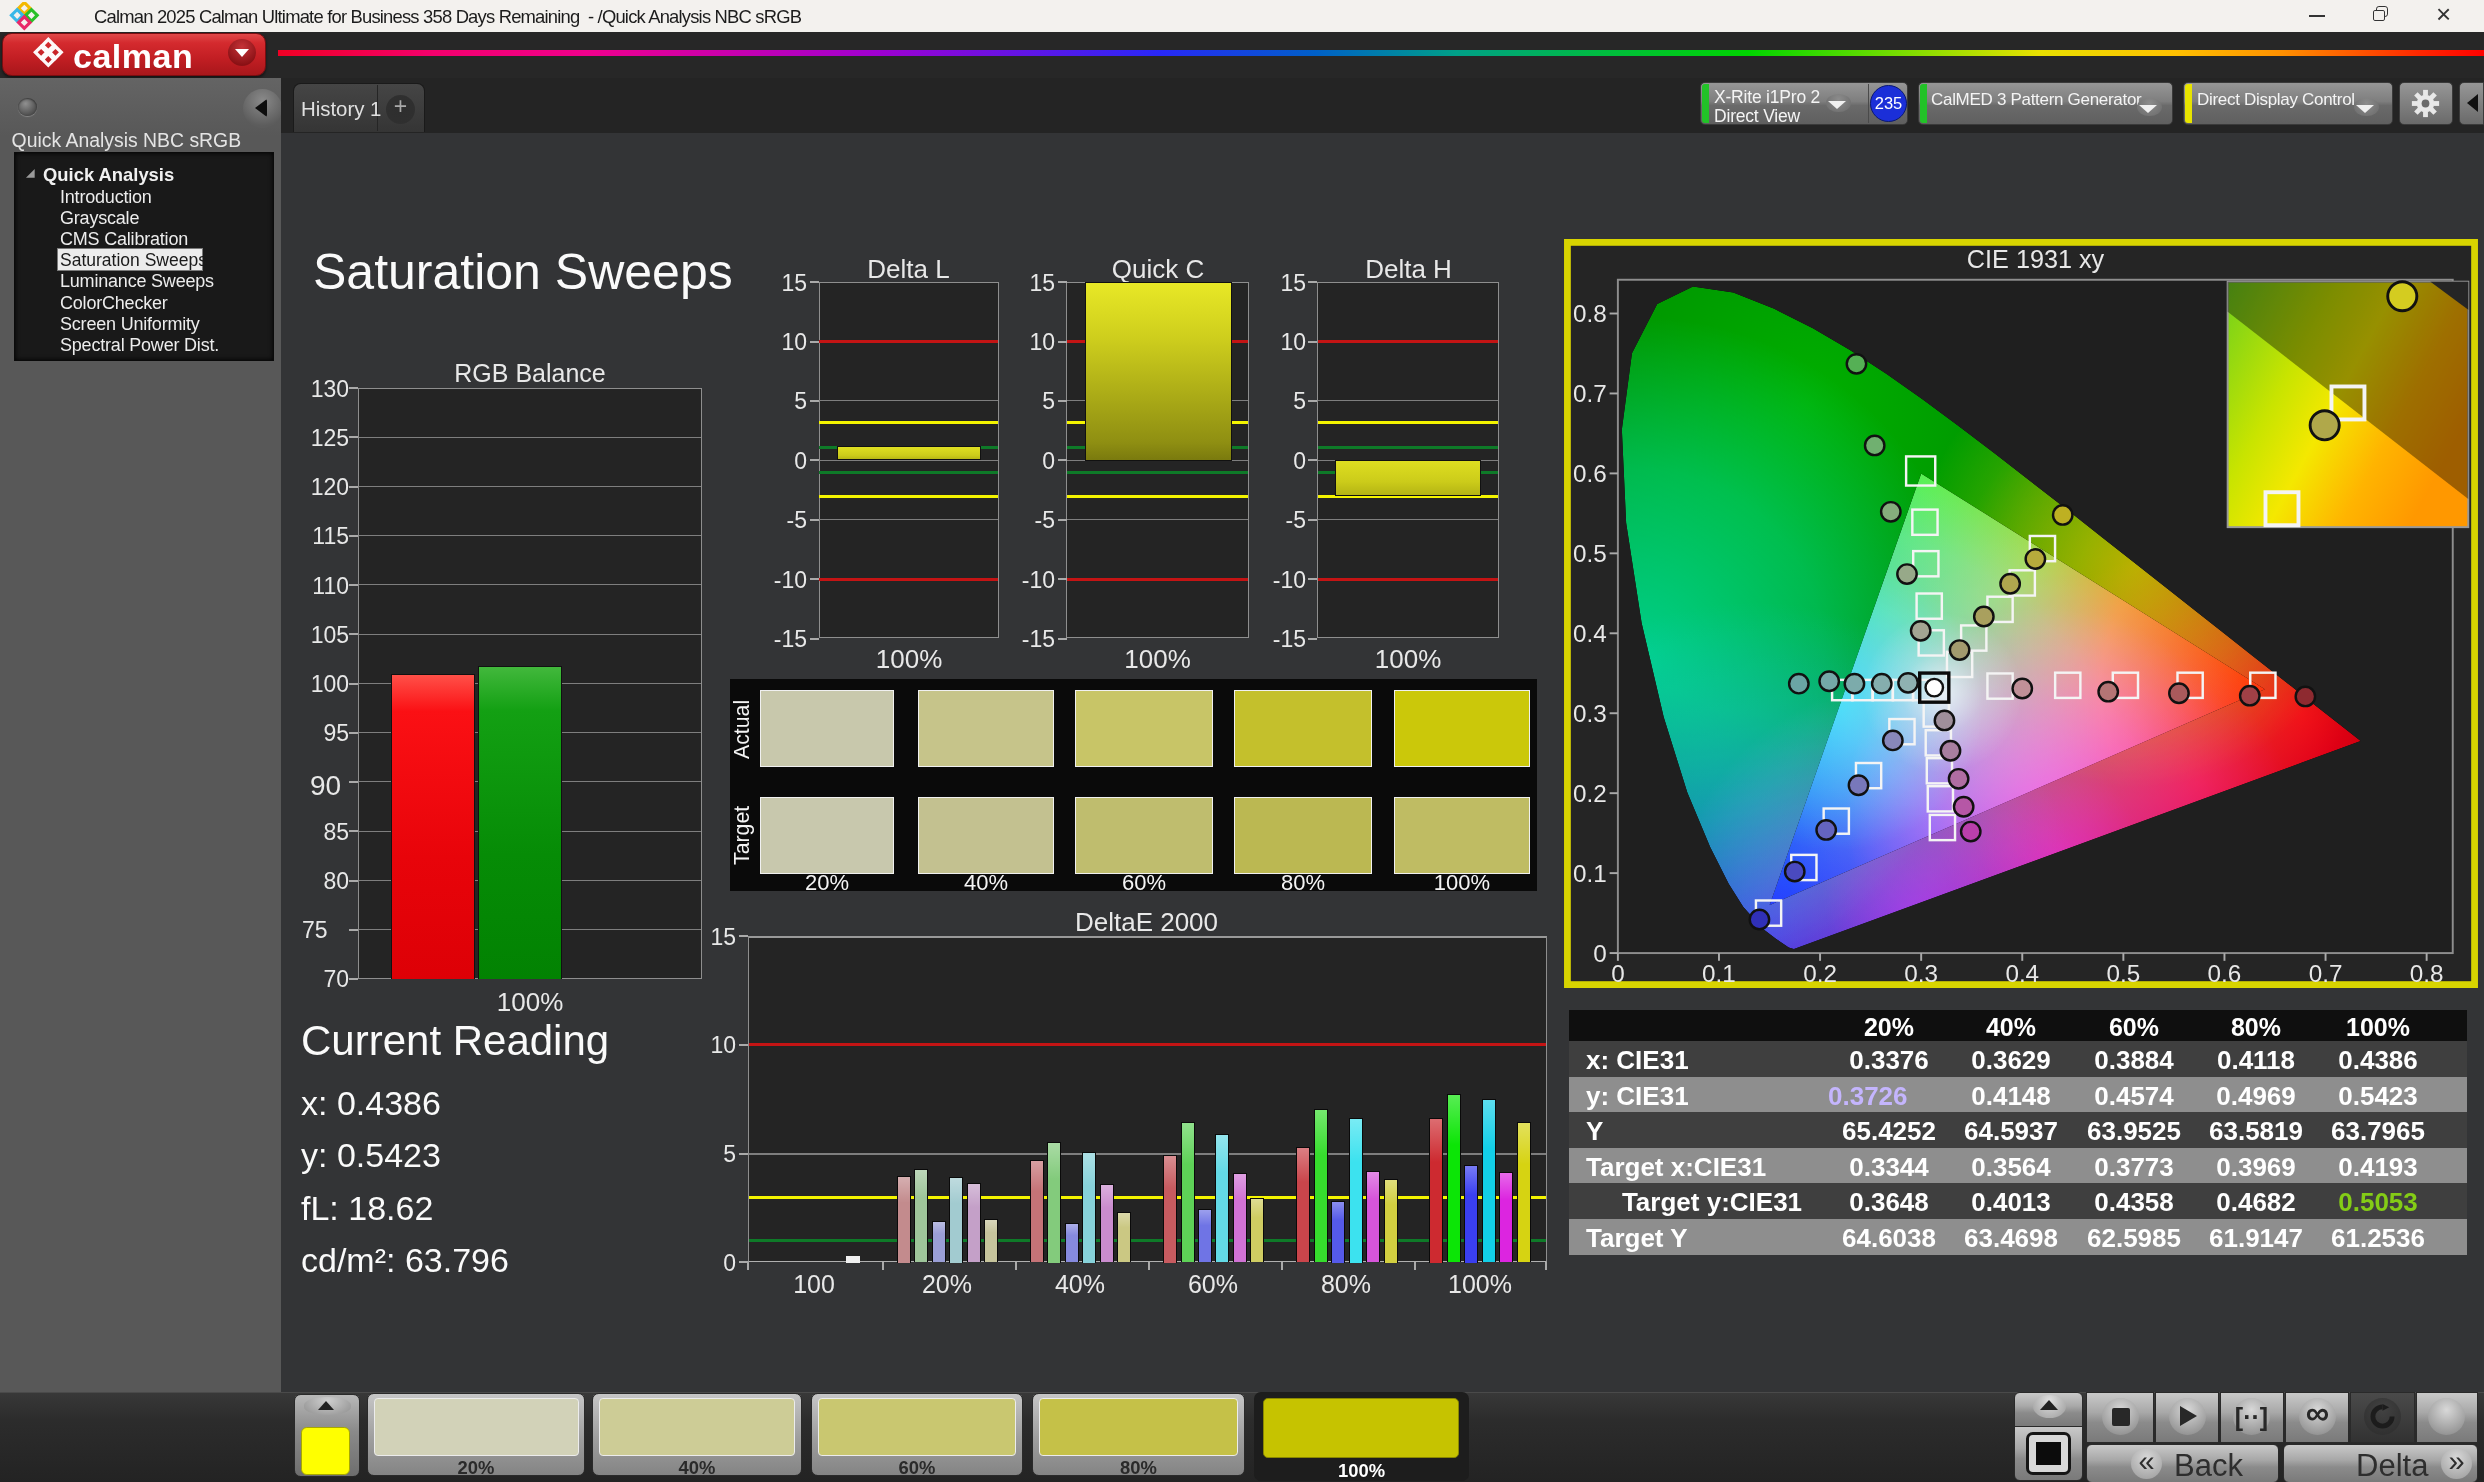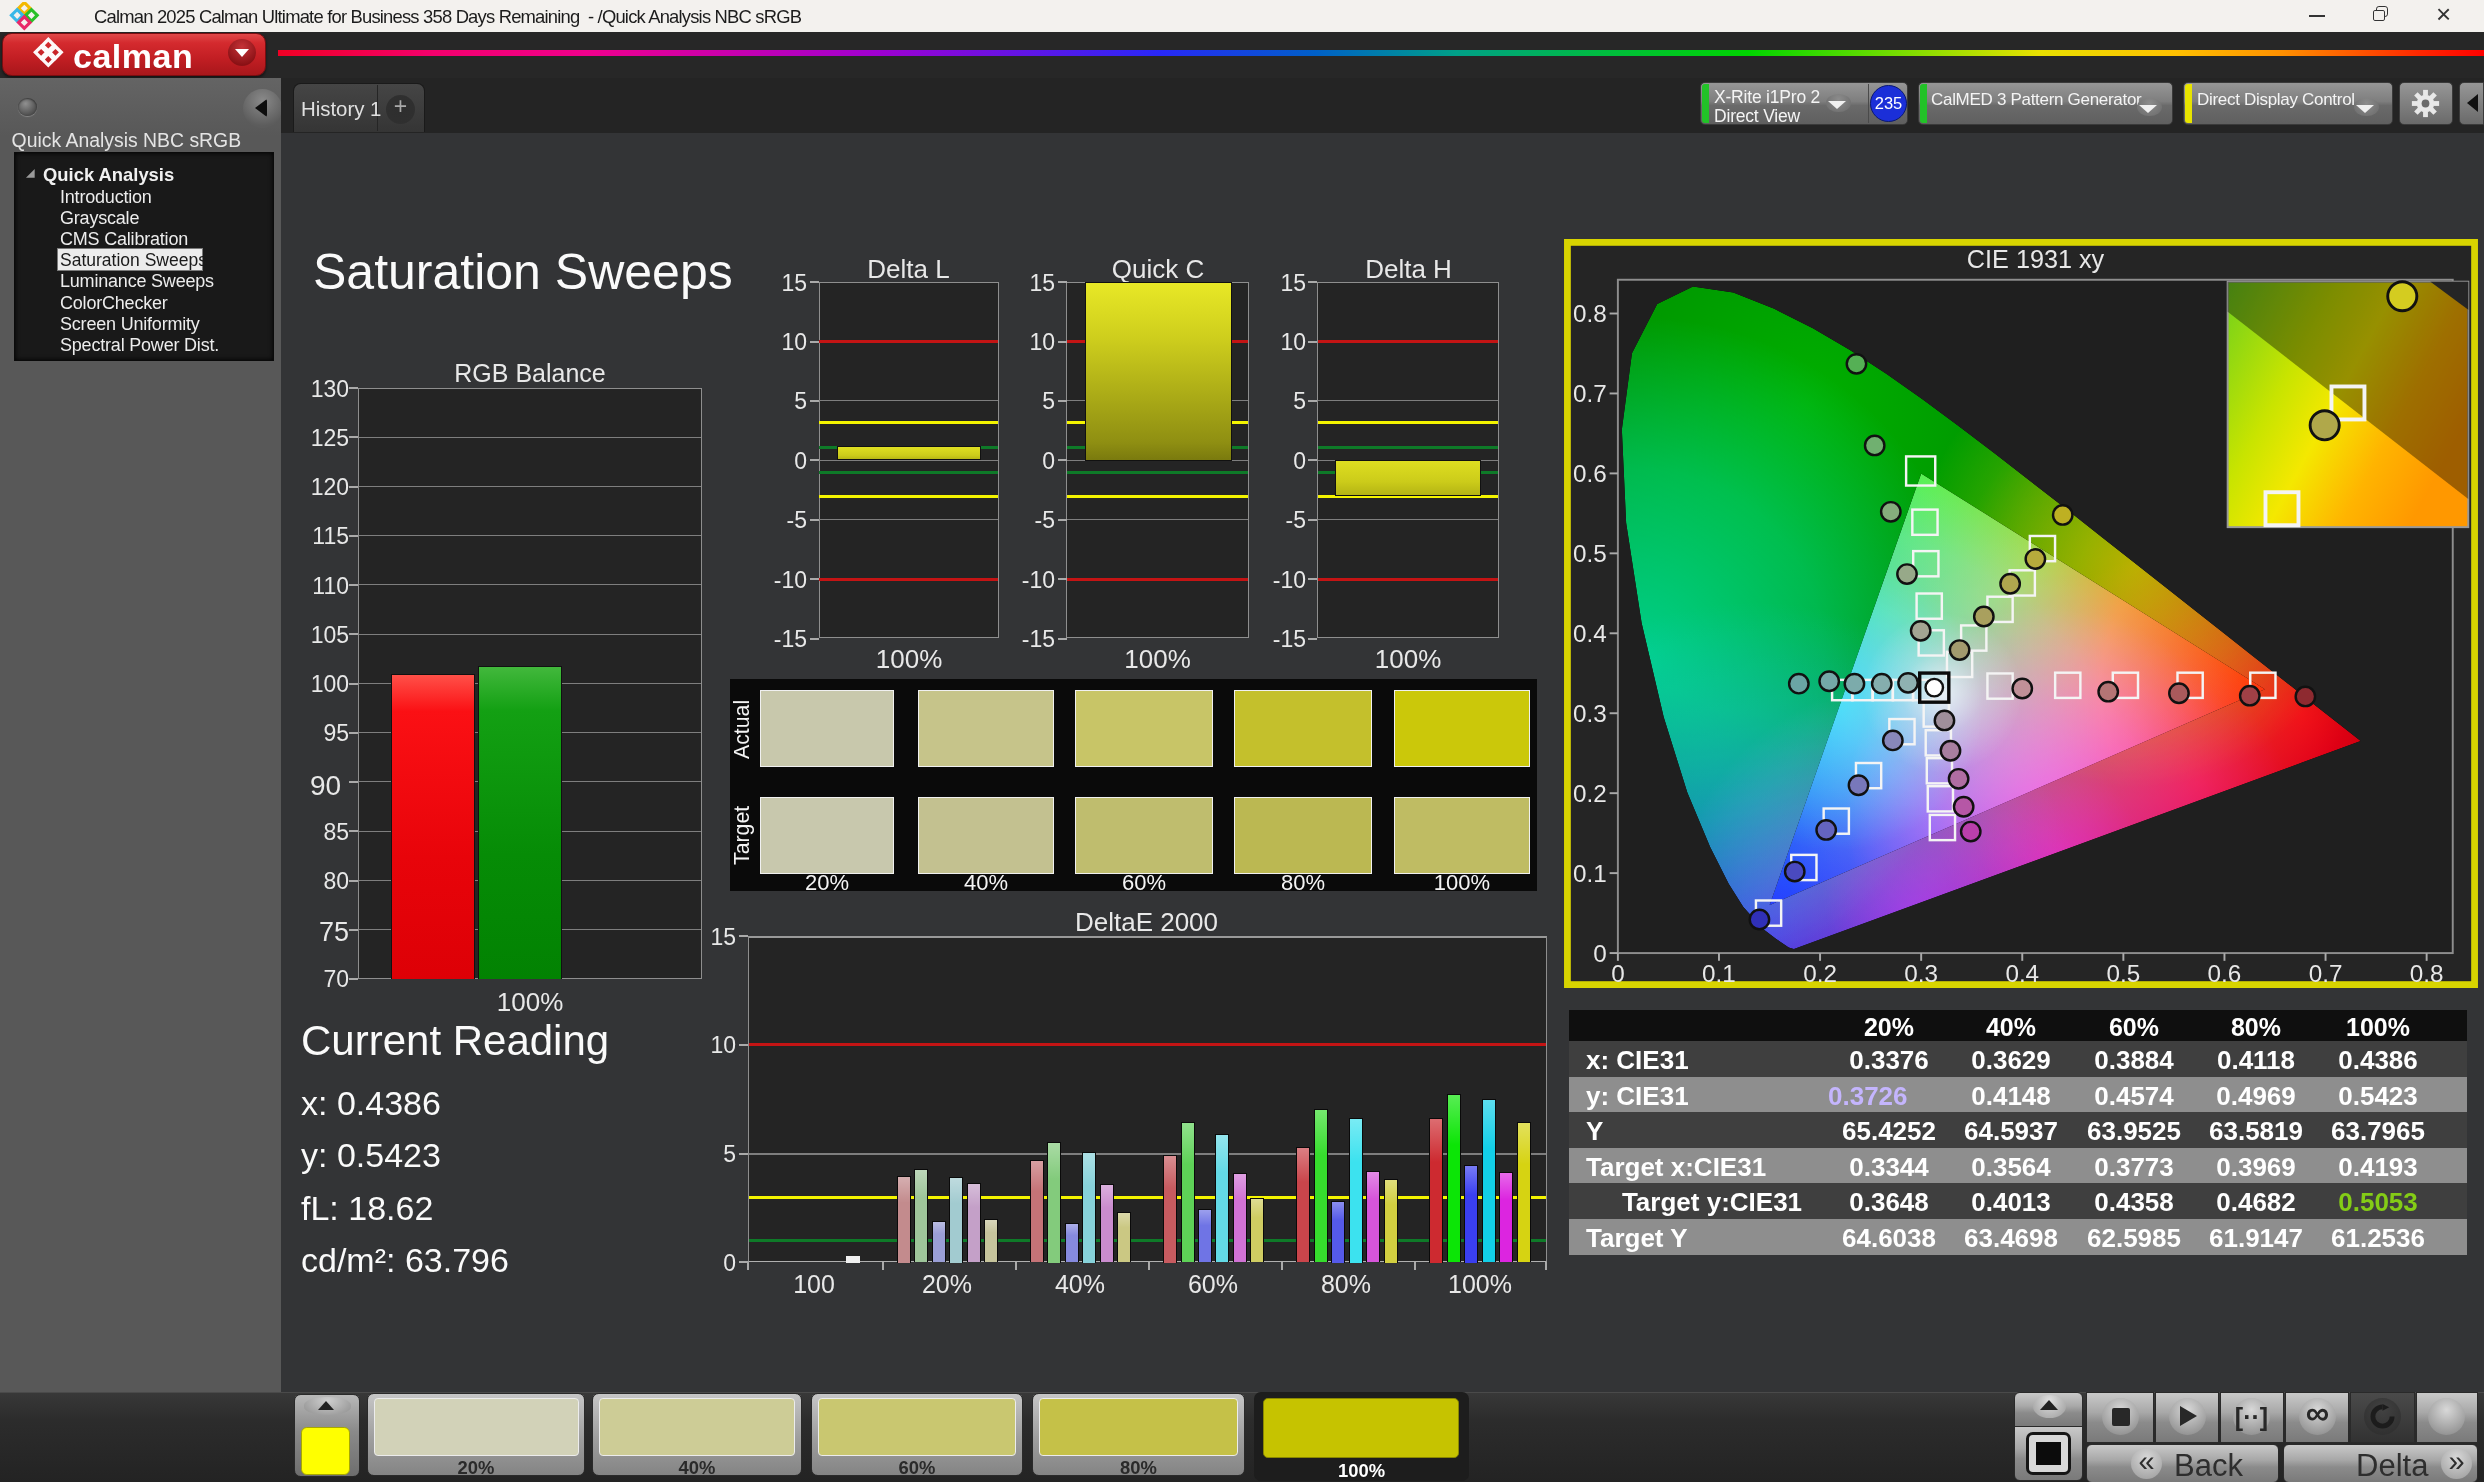--- a/index.html
+++ b/index.html
@@ -115,21 +115,21 @@
 <div style="left:359px;top:781px;width:342px;height:1.4px;background:#7e7e7e;"></div>
 <div style="left:302px;top:770px;width:47px;height:23px;font-size:28px;color:#e8e8e8;text-align:center;">90</div>
 <div style="left:349px;top:781px;width:8.7px;height:1.9px;background:#aaa;"></div>
 <div style="left:359px;top:831px;width:342px;height:1.4px;background:#7e7e7e;"></div>
 <div style="left:302px;top:819px;width:47px;height:23px;font-size:23px;color:#e8e8e8;text-align:right;">85</div>
 <div style="left:349px;top:830px;width:8.7px;height:1.9px;background:#aaa;"></div>
 <div style="left:359px;top:880px;width:342px;height:1.4px;background:#7e7e7e;"></div>
 <div style="left:302px;top:868px;width:47px;height:23px;font-size:23px;color:#e8e8e8;text-align:right;">80</div>
 <div style="left:349px;top:880px;width:8.7px;height:1.9px;background:#aaa;"></div>
 <div style="left:359px;top:929px;width:342px;height:1.4px;background:#7e7e7e;"></div>
-<div style="left:302px;top:917px;width:47px;height:23px;font-size:27px;color:#e8e8e8;text-align:right;">75</div>
+<div style="left:302px;top:917px;width:47px;height:23px;font-size:23px;color:#e8e8e8;">75</div>
 <div style="left:349px;top:929px;width:8.7px;height:1.9px;background:#aaa;"></div>
 <div style="left:302px;top:966px;width:47px;height:23px;font-size:23px;color:#e8e8e8;text-align:right;">70</div>
 <div style="left:349px;top:978px;width:8.7px;height:1.9px;background:#aaa;"></div>
 <div style="left:391px;top:674px;width:84px;height:305px;background:linear-gradient(180deg,#ff5048 0%,#fb1014 12%,#e8040a 60%,#dd0006 100%);border:1.5px solid #111;border-bottom:none;"></div>
 <div style="left:478px;top:666px;width:84px;height:313px;background:linear-gradient(180deg,#42b83c 0%,#13a013 14%,#068c06 60%,#028202 100%);border:1.5px solid #111;border-bottom:none;"></div>
 <div style="left:358px;top:987px;width:344px;height:27px;font-size:26px;color:#e8e8e8;text-align:center;">100%</div>
 <div style="left:760px;top:254px;width:297px;height:27px;font-size:26px;color:#e8e8e8;text-align:center;">Delta L</div>
 <div style="left:819px;top:282px;width:180px;height:356px;background:#242424;border:1.5px solid #8e8e8e;"></div>
 <div style="left:819px;top:400px;width:179px;height:1.4px;background:#7e7e7e;"></div>
 <div style="left:819px;top:460px;width:179px;height:1.4px;background:#7e7e7e;"></div>

